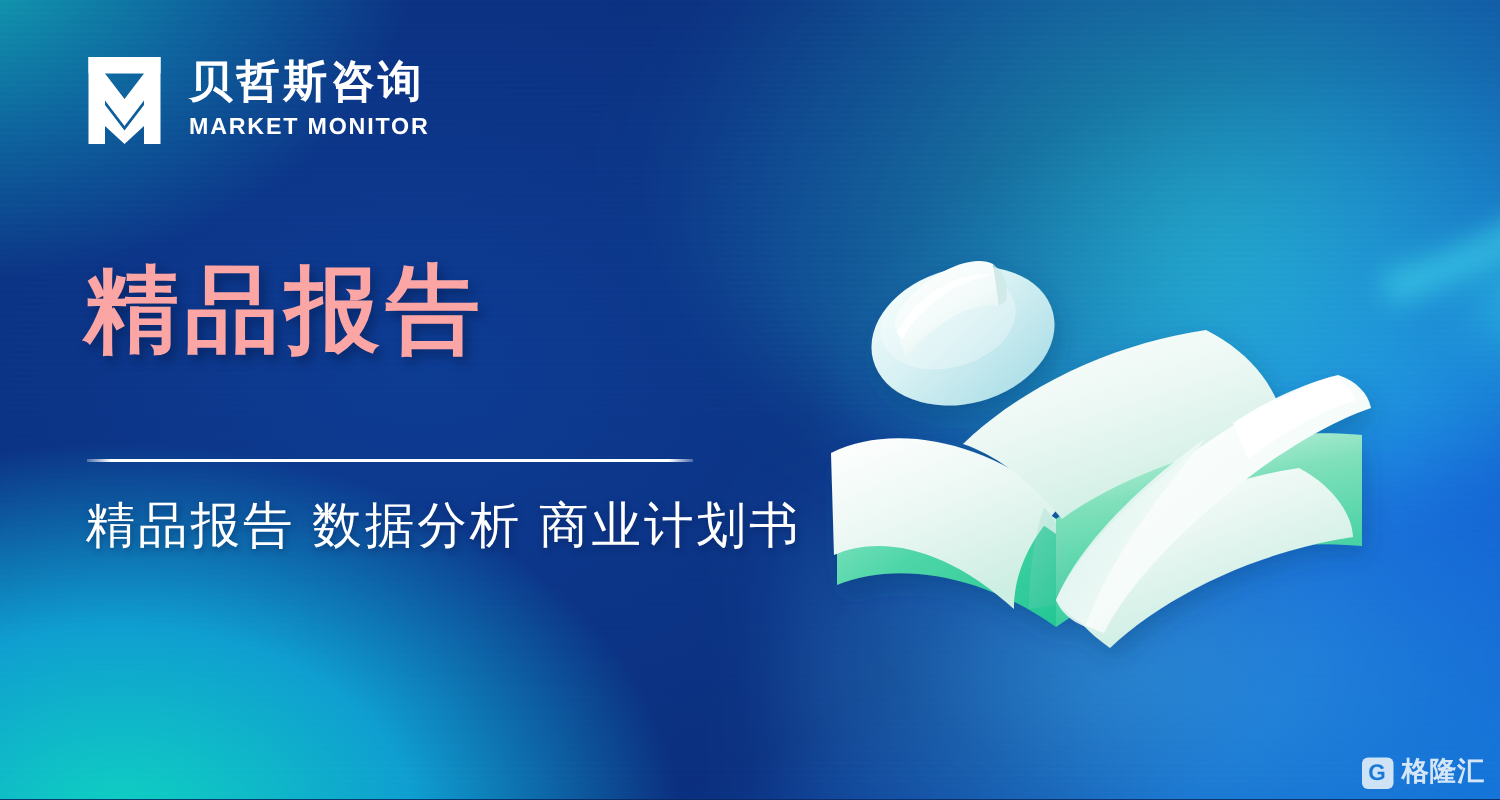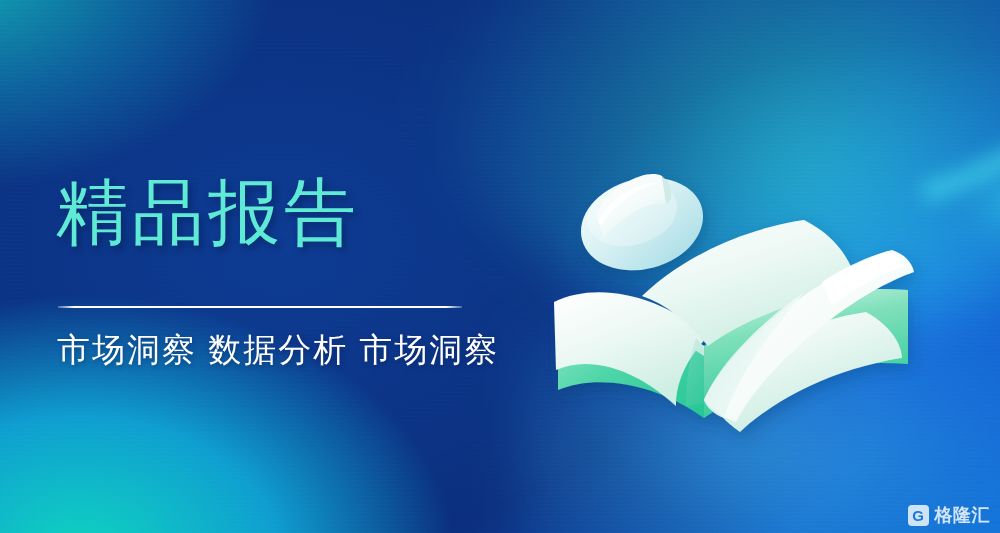--- a/index.html
+++ b/index.html
@@ -195,23 +195,23 @@
     font-weight: 700;
     letter-spacing: 1.2px;
     margin-top: 5px;
     white-space: nowrap;
   }
 
   
   .headline {
     position: absolute;
     left: 56px; top: 176px;
-    color: #5eead4;
-    font-size: 72px;
-    font-weight: 400;
+    color: #fca5a5;
+    font-size: 63px;
+    font-weight: 700;
     letter-spacing: 4px;
     line-height: 1;
     white-space: nowrap;
     text-shadow: 3px 4px 7px rgba(3,20,60,0.45);
   }
   .divider {
     position: absolute;
     left: 58px; top: 306px;
     width: 404px; height: 2px;
     background: linear-gradient(90deg, rgba(255,255,255,0.25) 0%, #ffffff 4%, #ffffff 96%, rgba(255,255,255,0.25) 100%);
@@ -377,23 +377,45 @@
 
         <path d="M60 66 C 62 56, 72 44, 88 34 C 104 24, 118 22, 126 26
                  L 130 54 C 120 52, 106 56, 92 66 C 80 74, 72 82, 68 88 Z" fill="url(#gBadge)"></path>
         <path d="M62 72 C 66 62, 76 50, 92 41 C 106 33, 118 31, 125 34
                  C 118 34, 106 38, 94 46 C 80 56, 70 66, 66 76 Z" fill="#ffffff" opacity="0.85"></path>
         <path d="M128 28 C 134 32, 136 40, 135 50 L 130 54 L 126 26 Z" fill="#cfe9e6" opacity="0.9"></path>
       </g>
     </svg>
   </div>
 
+  <div class="logo-row">
+    <span class="logo-mark">
+      <svg viewBox="0 0 56 62" xmlns="http://www.w3.org/2000/svg" aria-hidden="true">
+        <g fill="#ffffff">
+
+          <rect x="4" y="2" width="48" height="11"></rect>
+
+          <rect x="4" y="2" width="11" height="58"></rect>
+
+          <rect x="41" y="2" width="11" height="58"></rect>
+
+          <path d="M15 13 L 28 30 L 41 13 L 41 31 L 28 48 L 15 31 Z"></path>
+
+          <path d="M15 34 L 28 51 L 41 34 L 41 48 L 28 60 L 15 48 Z"></path>
+        </g>
+      </svg>
+    </span>
+    <span class="logo-text">
+      <span class="logo-cn">贝哲斯咨询</span>
+      <span class="logo-en">MARKET MONITOR</span>
+    </span>
+  </div>
 
   <div class="headline">精品报告</div>
   <div class="divider"></div>
-  <div class="subhead">市场洞察 数据分析 市场洞察</div>
+  <div class="subhead">精品报告 数据分析 商业计划书</div>
 
   <div class="watermark">
     <span class="wm-g">G</span>
     <span class="wm-cn">格隆汇</span>
   </div>
 
 </div>
 
 </body></html>

